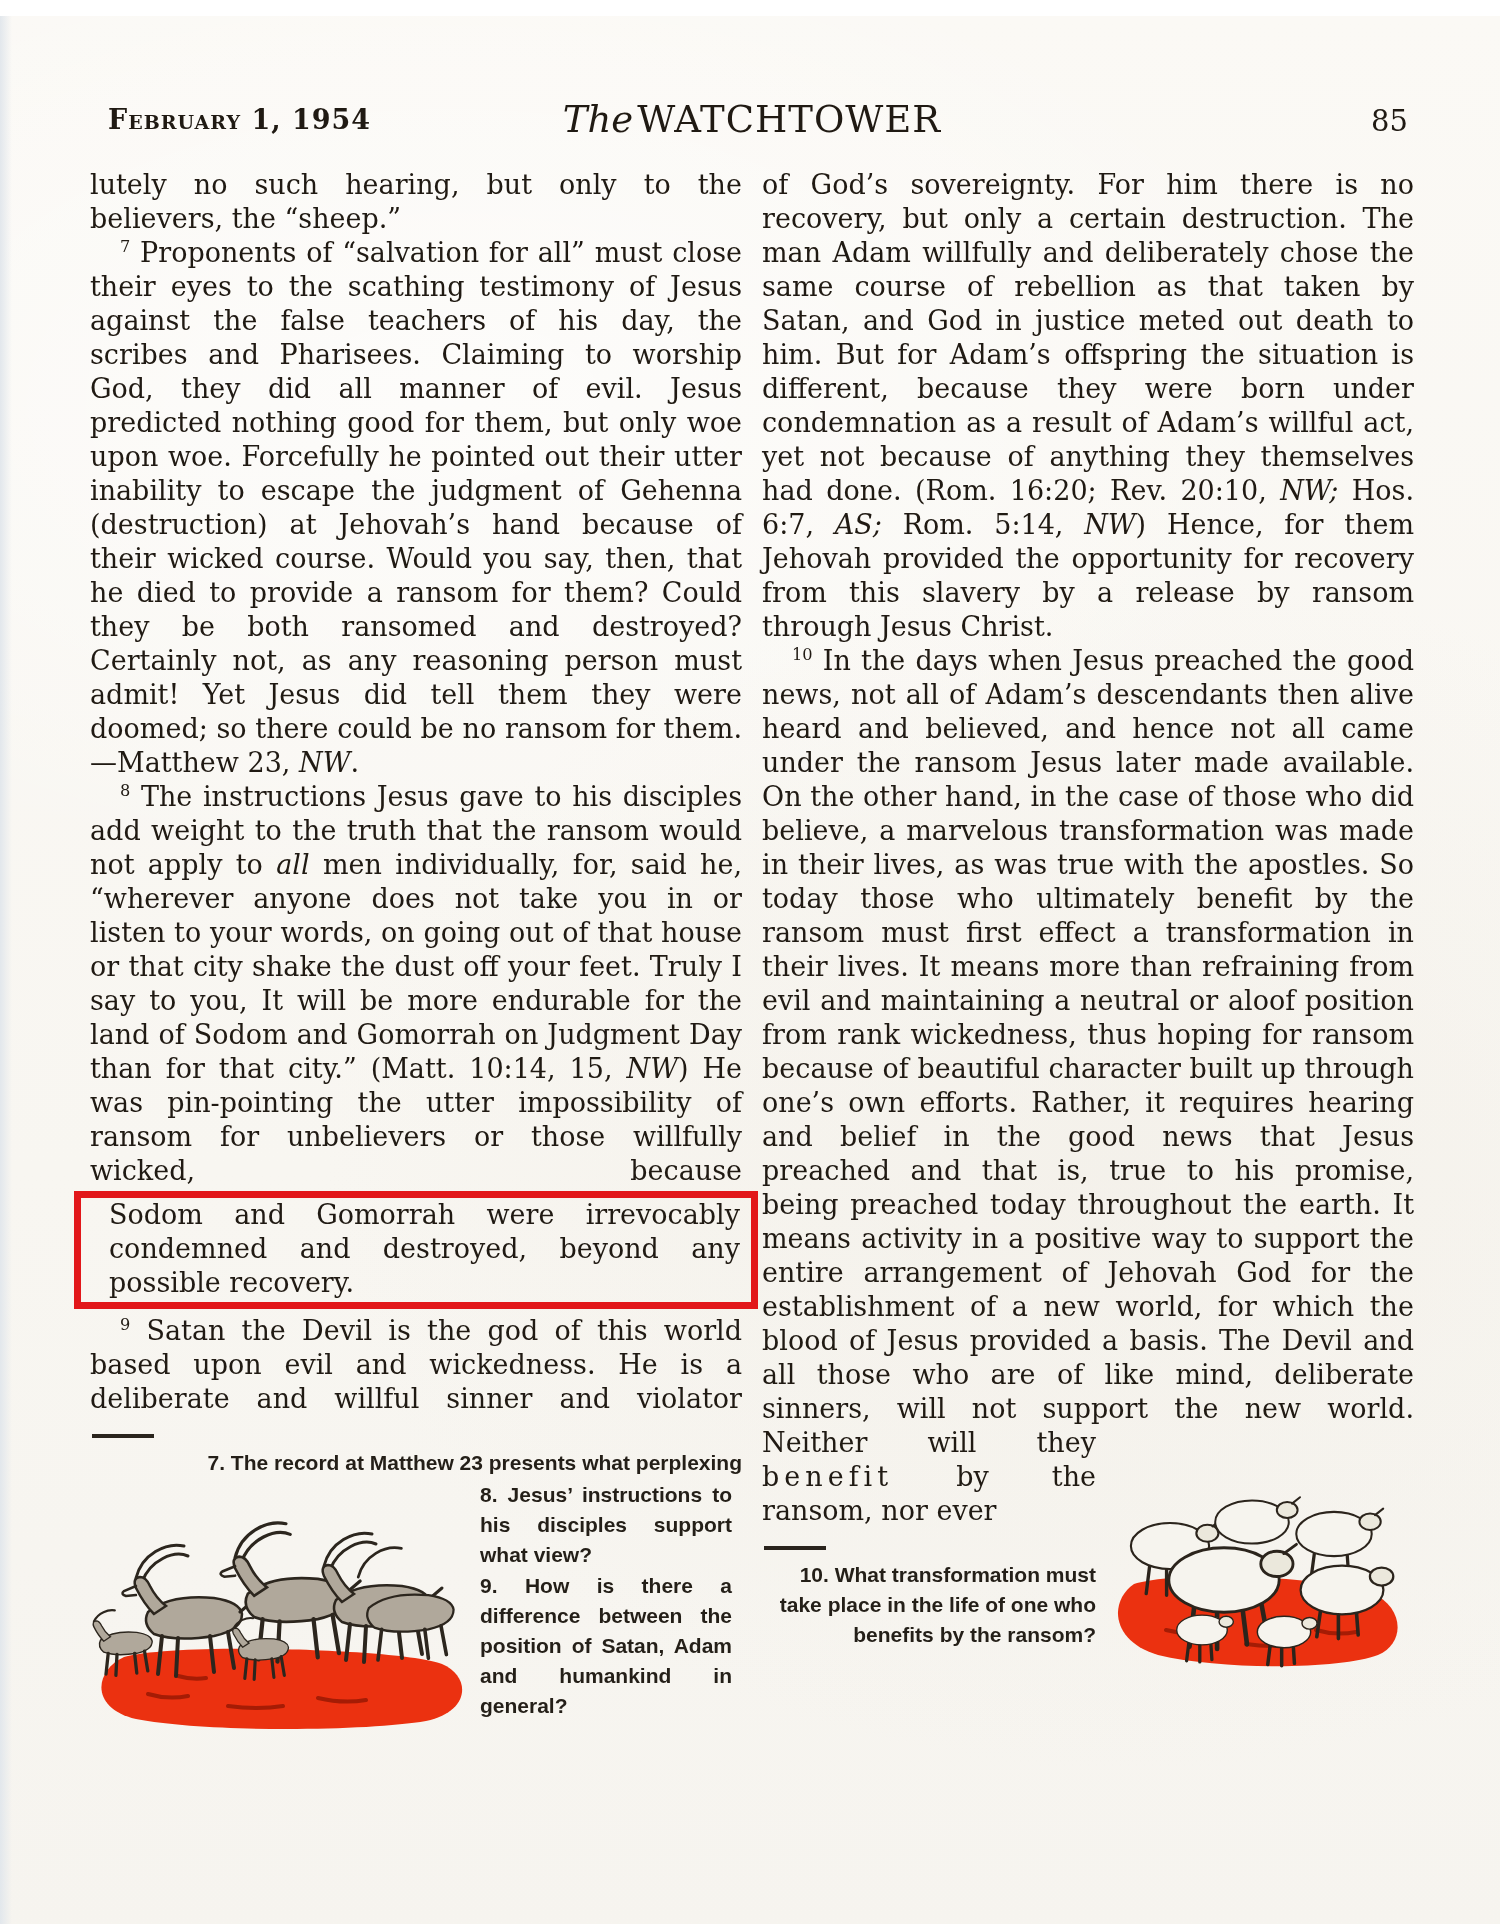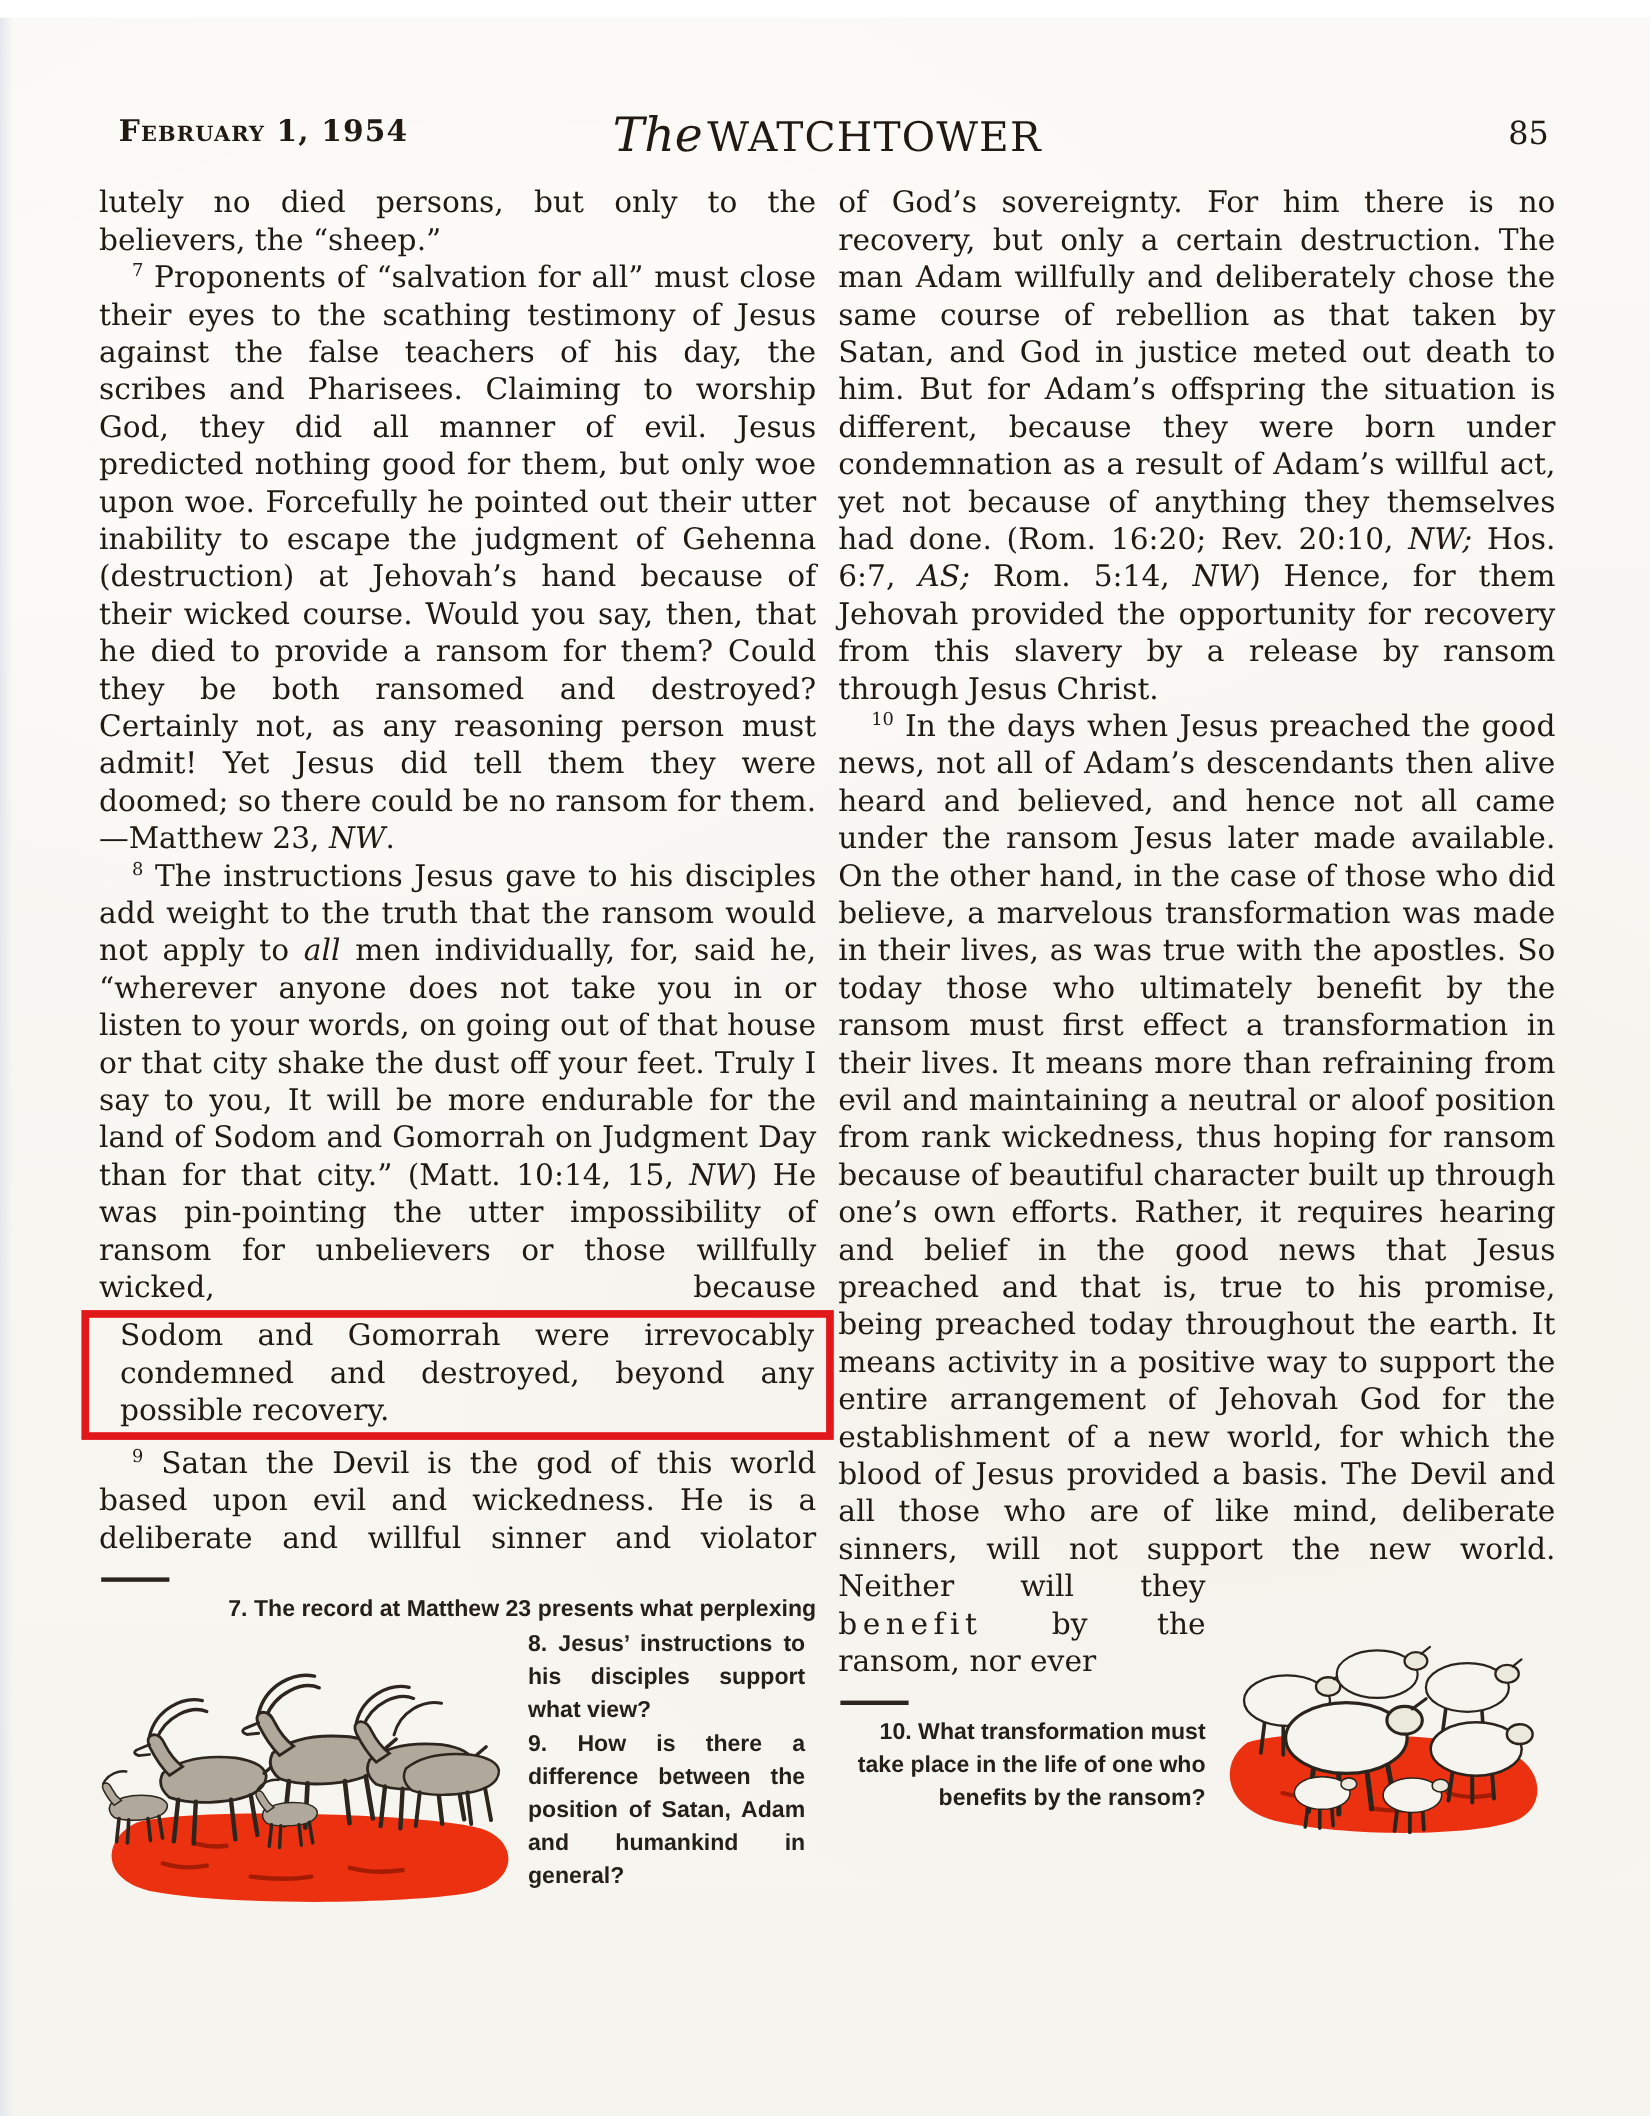--- a/index.html
+++ b/index.html
@@ -13,21 +13,21 @@
   }
   .edge-left{position:absolute;left:0;top:0;bottom:0;width:12px;
     background:linear-gradient(90deg,#e2e7ec,rgba(226,231,236,0));}
   .edge-bottom{position:absolute;left:0;right:0;bottom:0;height:8px;background:#d2d7dd;border-top:1px solid #a9b1ba;}
   .content{position:absolute;left:90px;right:86px;top:82px;}
 
   .header{position:relative;height:46px;}
   .h-date{position:absolute;left:18px;top:6px;font-variant:small-caps;font-weight:bold;
     font-size:27px;letter-spacing:1px;}
   .h-title{position:absolute;left:50%;transform:translateX(-50%);top:0;white-space:nowrap;}
-  .h-the{font-style:italic;font-size:43px;letter-spacing:0;margin-right:4px;}
+  .h-the{font-style:italic;font-size:37px;letter-spacing:0;margin-right:4px;}
   .h-word{font-size:37px;letter-spacing:1px;}
   .h-page{position:absolute;right:6px;top:6px;font-size:29px;text-align:center;}
 
   .columns{display:flex;gap:20px;margin-top:24px;}
   .col{flex:1 1 0;min-width:0;font-size:27px;line-height:34px;text-align:justify;}
   .col p{margin:0;}
   .indent{text-indent:30px;}
   .jlast{text-align-last:justify;}
   .seg-sup{vertical-align:super;font-size:0.6em;line-height:0;}
   .seg-i{font-style:italic;}
@@ -60,21 +60,21 @@
       <span class="h-date">February 1, 1954</span>
       <span class="h-title">
         <span class="h-the">The</span><span class="h-word">WATCHTOWER</span>
       </span>
       <span class="h-page">85</span>
     </div>
 
     <div class="columns">
 
       <div class="col">
-        <p><span>lutely no died persons, but only to the believers, the “sheep.”</span></p>
+        <p><span>lutely no such hearing, but only to the believers, the “sheep.”</span></p>
         <p class="indent"><span class="seg-sup">7</span><span> Proponents of “salvation for all” must close their eyes to the scathing testimony of Jesus against the false teachers of his day, the scribes and Pharisees. Claiming to worship God, they did all manner of evil. Jesus predicted nothing good for them, but only woe upon woe. Forcefully he pointed out their utter inability to escape the judgment of Gehenna (destruction) at Jehovah’s hand because of their wicked course. Would you say, then, that he died to provide a ransom for them? Could they be both ransomed and destroyed? Certainly not, as any reasoning person must admit! Yet Jesus did tell them they were doomed; so there could be no ransom for them.—Matthew 23, </span><span class="seg-i">NW</span><span>.</span></p>
         <p class="indent jlast"><span class="seg-sup">8</span><span> The instructions Jesus gave to his disciples add weight to the truth that the ransom would not apply to </span><span class="seg-i">all</span><span> men individually, for, said he, “wherever anyone does not take you in or listen to your words, on going out of that house or that city shake the dust off your feet. Truly I say to you, It will be more endurable for the land of Sodom and Gomorrah on Judgment Day than for that city.” (Matt. 10:14, 15, </span><span class="seg-i">NW</span><span>) He was pin-pointing the utter impossibility of ransom for unbelievers or those willfully wicked, because</span></p>
         <div class="hlbox">
           <p><span>Sodom and Gomorrah were irrevocably condemned and destroyed, beyond any possible recovery.</span></p>
         </div>
         <p class="indent jlast"><span class="seg-sup">9</span><span> Satan the Devil is the god of this world based upon evil and wickedness. He is a deliberate and willful sinner and violator</span></p>
 
         <hr class="fnrule">
 
         <div class="fn">7. The record at Matthew 23 presents what perplexing</div>

